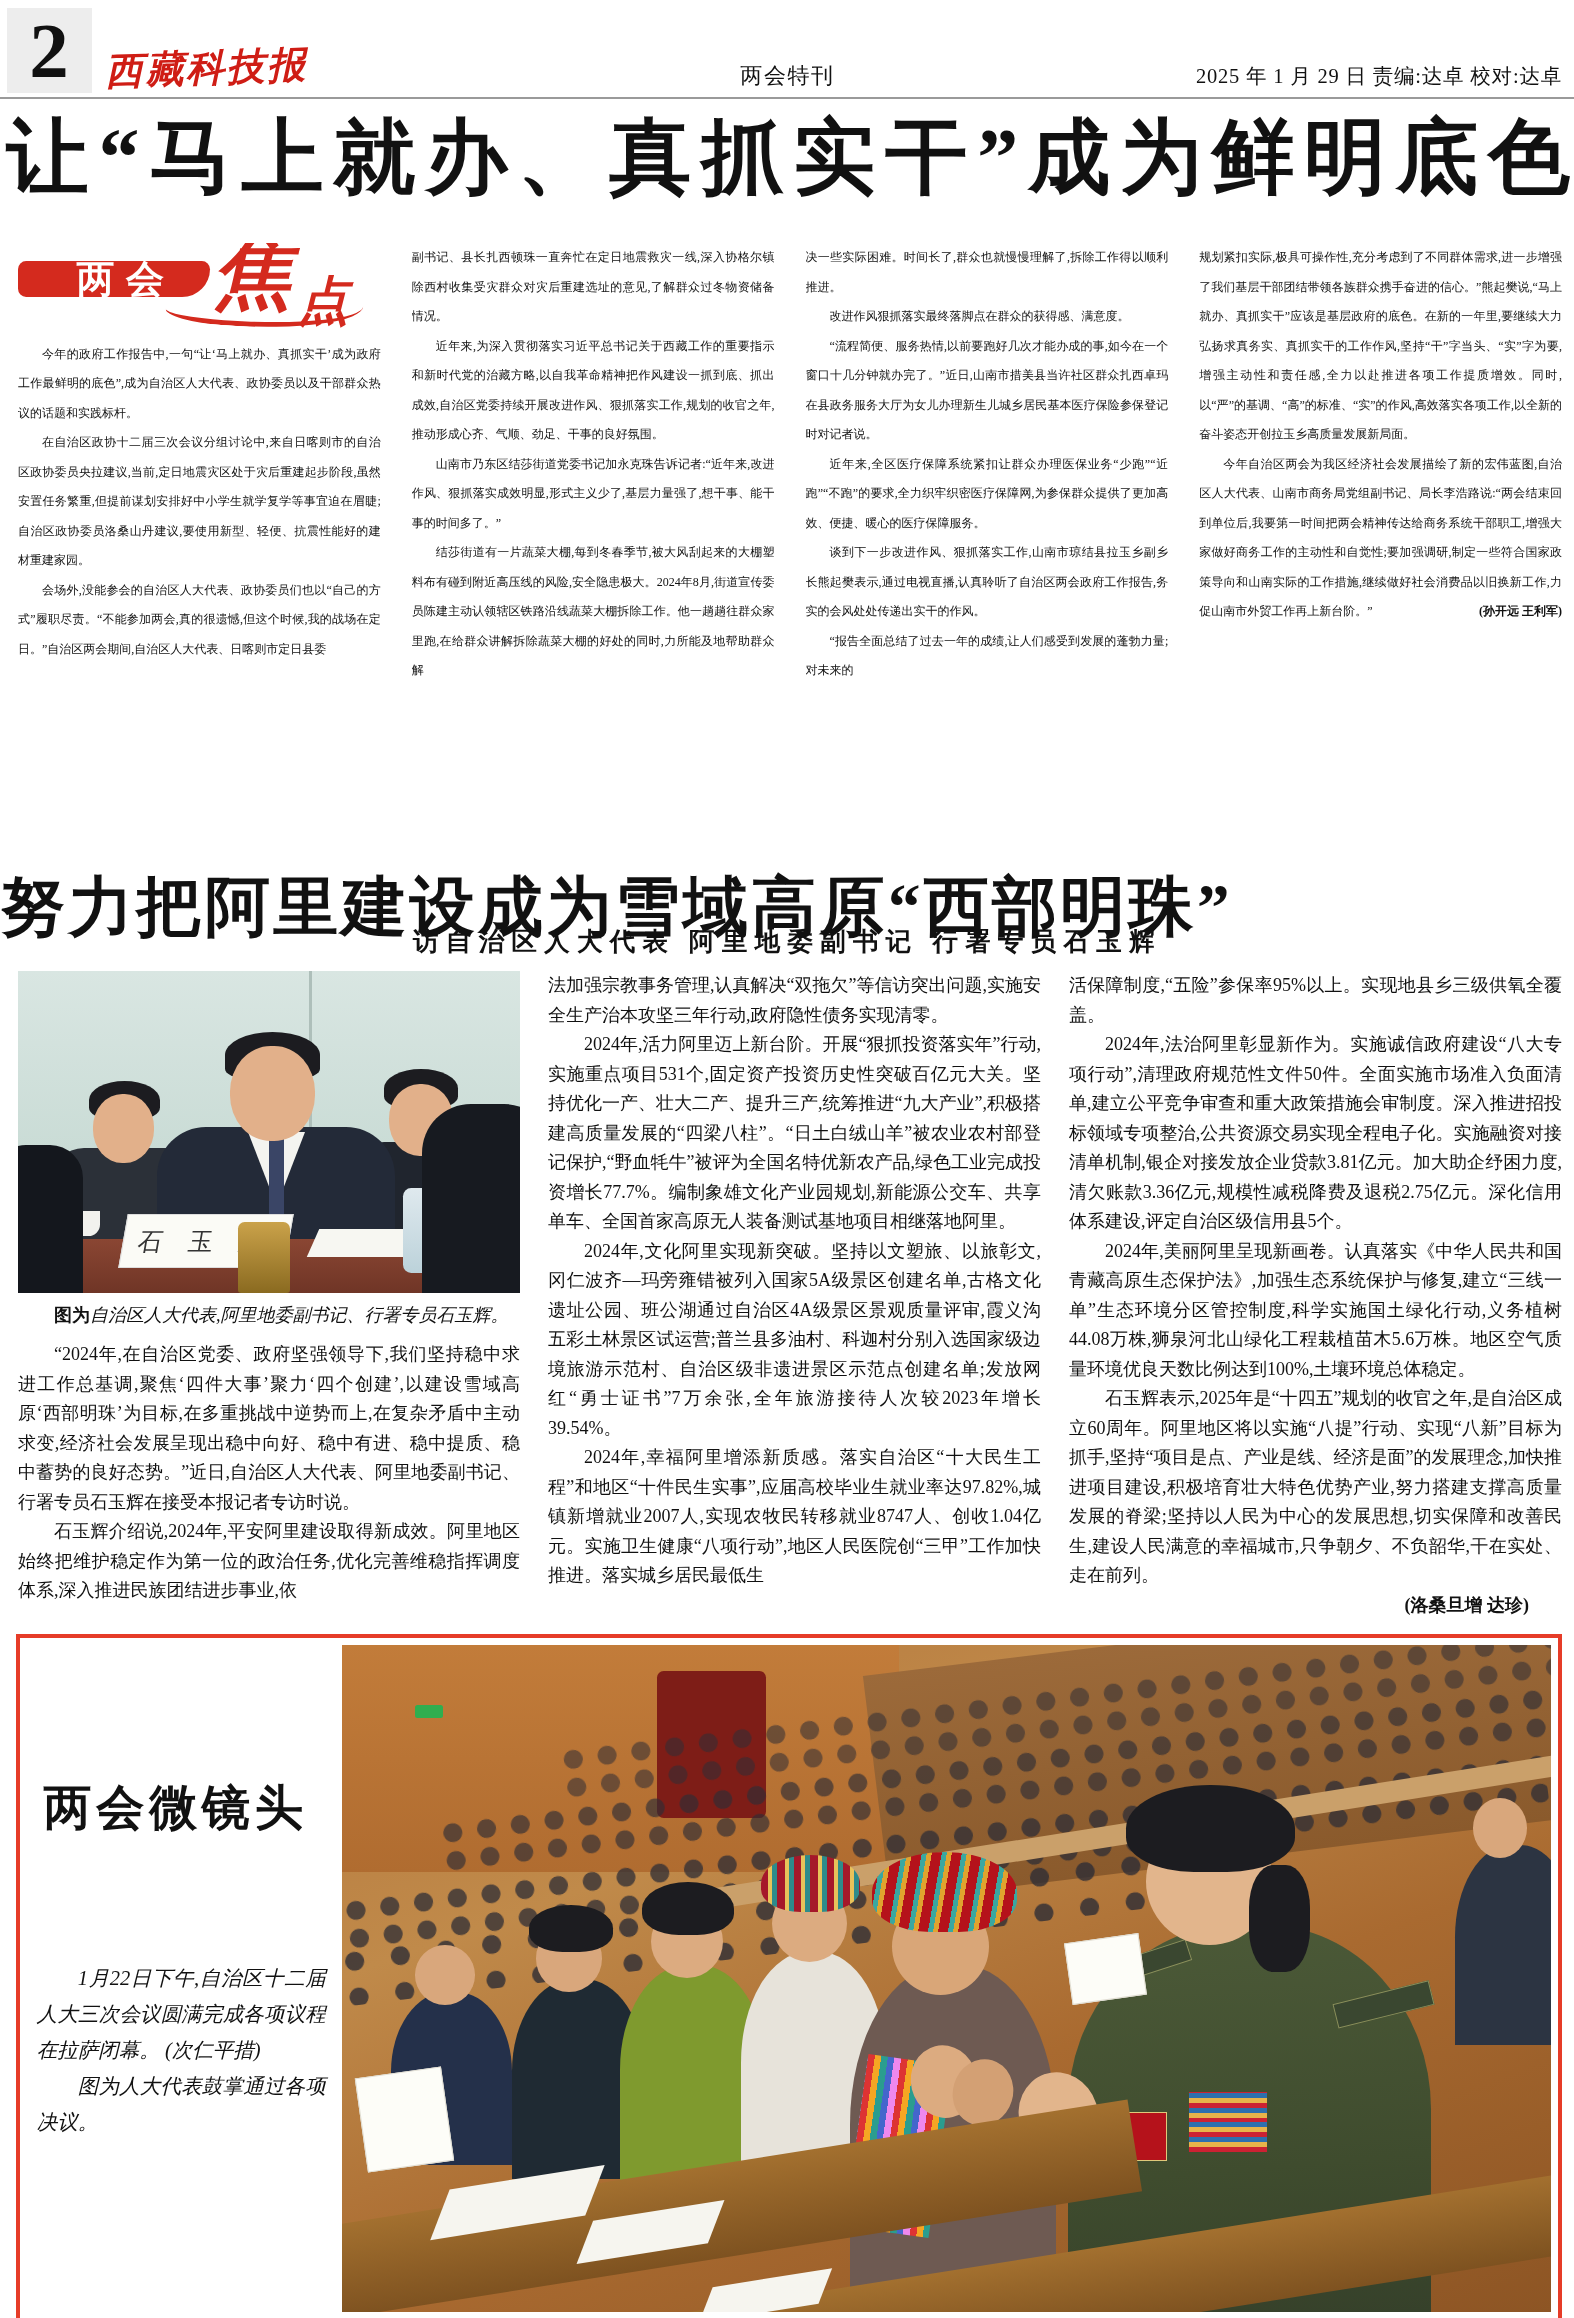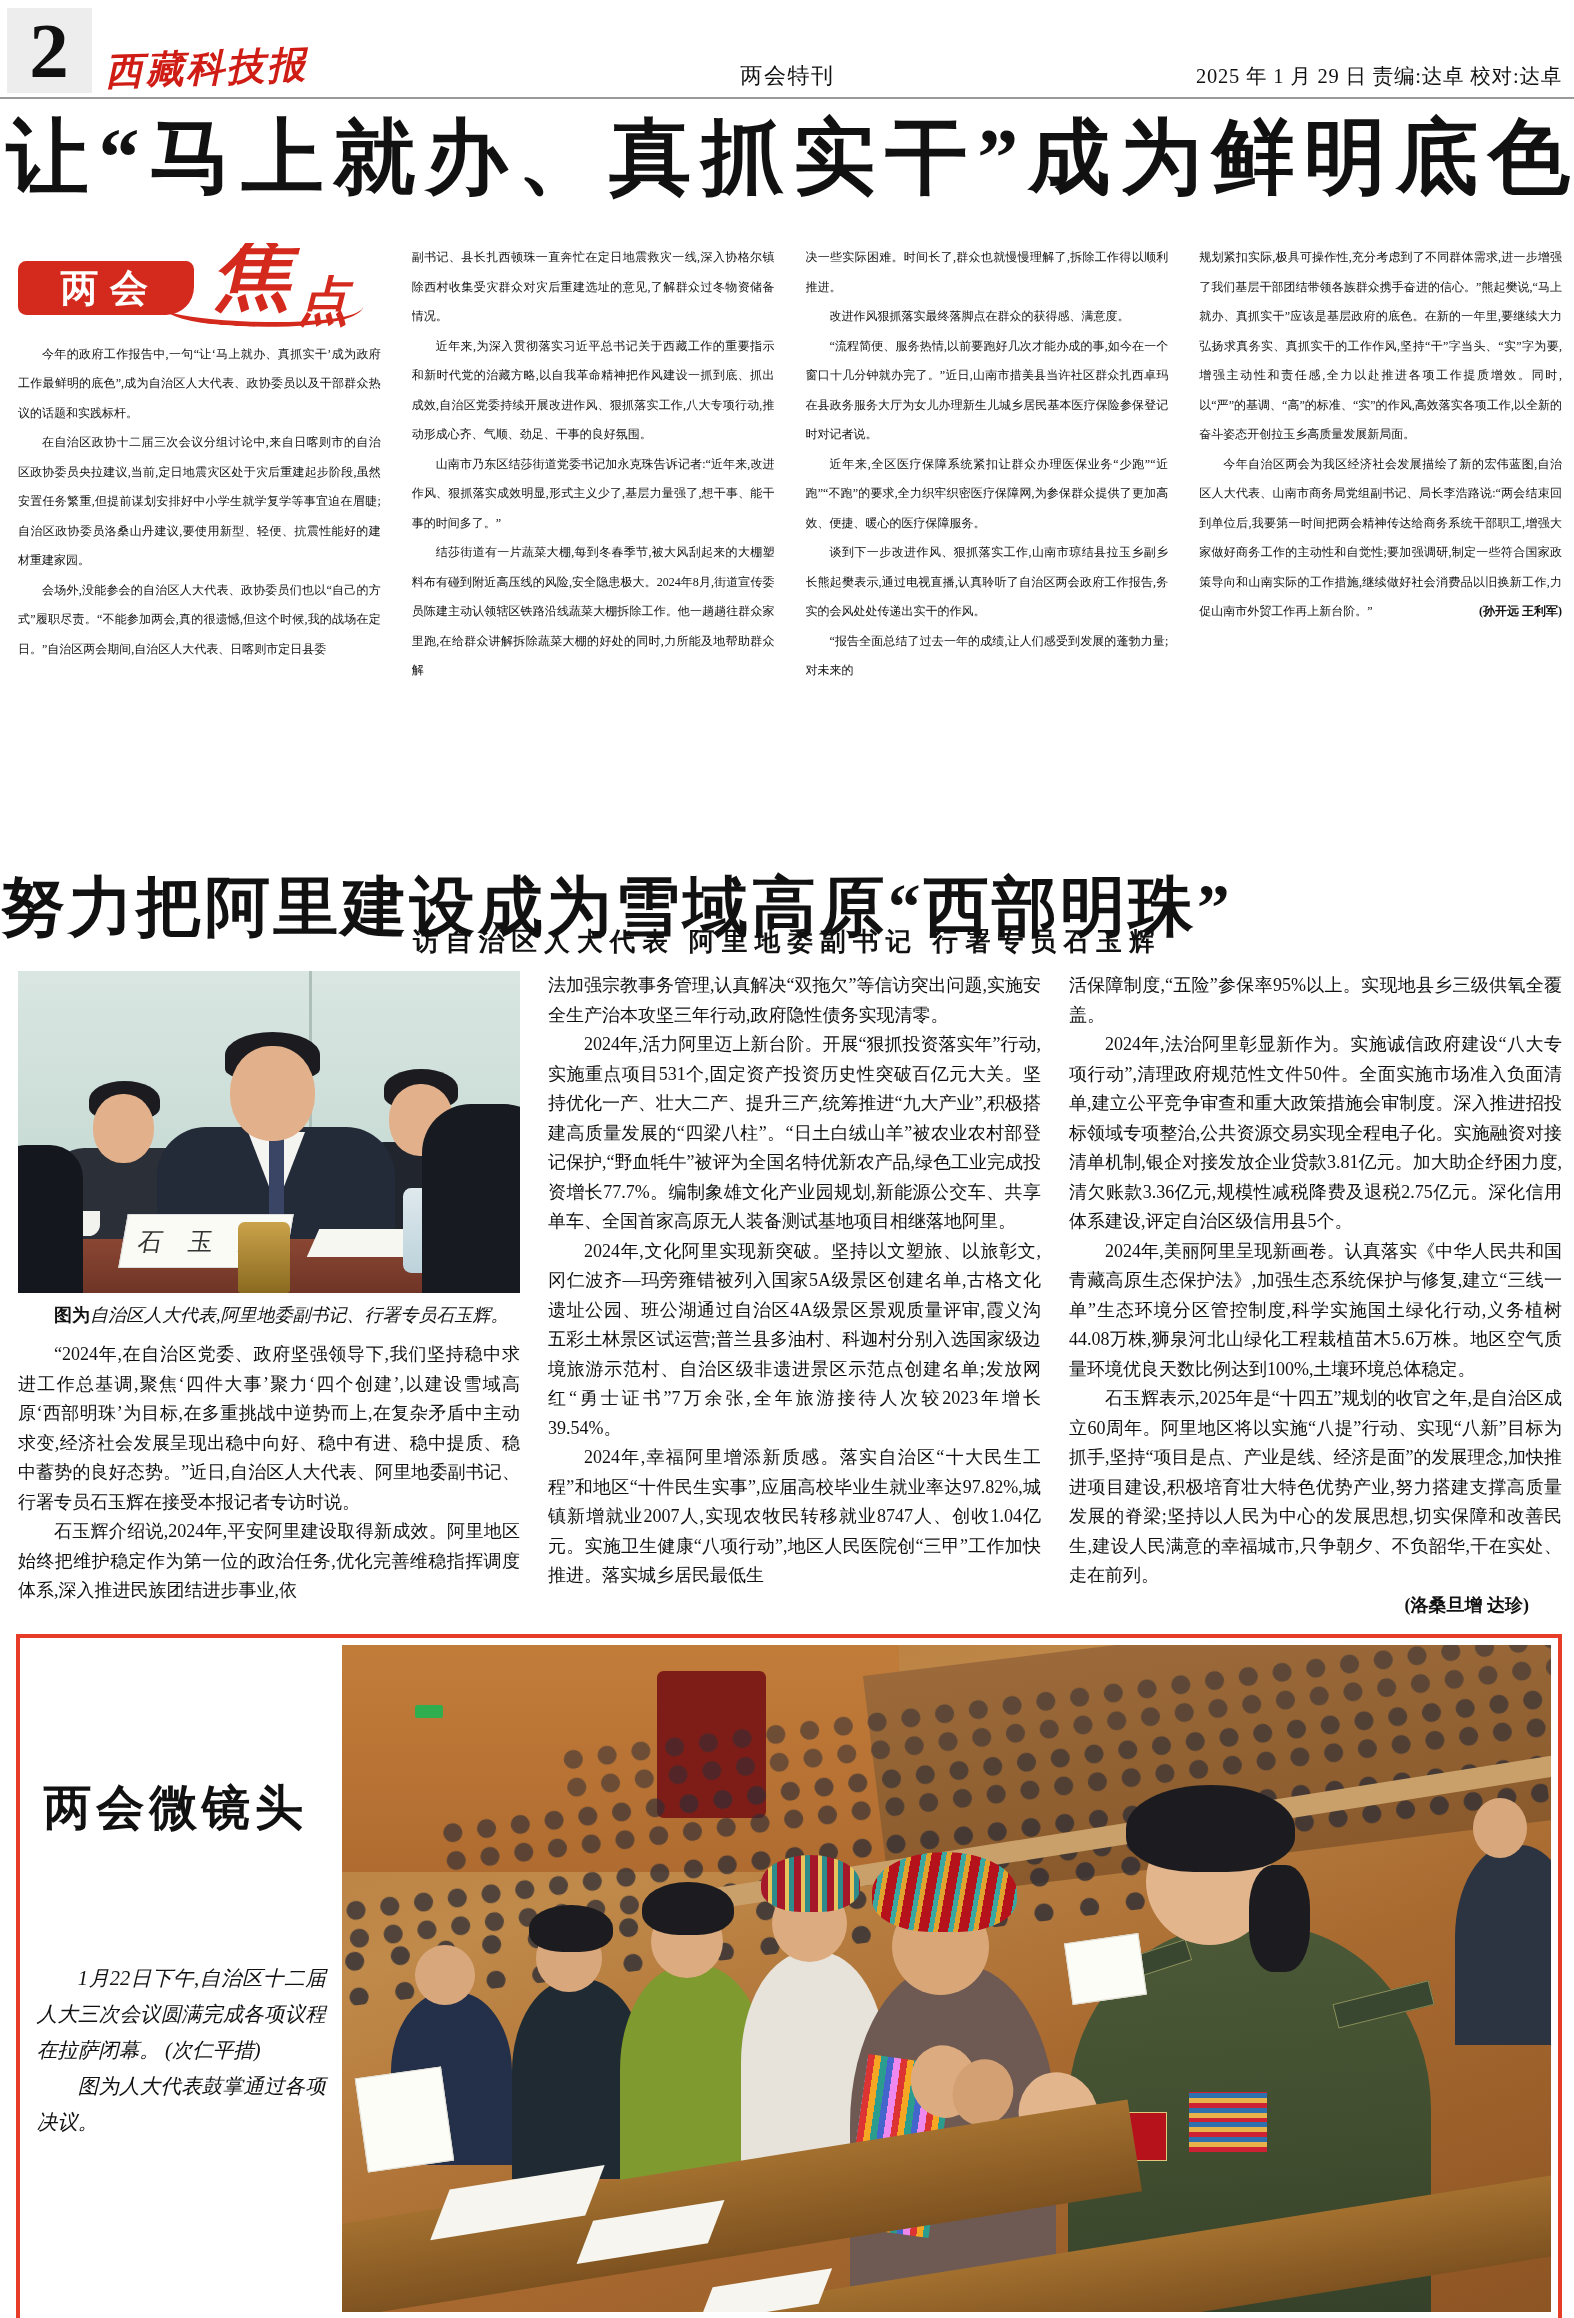--- a/index.html
+++ b/index.html
@@ -19,22 +19,22 @@
   #headline1{position:absolute;left:6.6px;right:6.6px;top:105px;font-size:82px;font-weight:900;
              line-height:1.3;text-align:justify;text-align-last:justify;letter-spacing:-1.6px;}
   
   #top-article{position:absolute;left:18px;right:13px;top:243px;height:633px;display:flex;gap:31px;}
   .tcol{flex:1 1 0;overflow:hidden;}
   .art p{margin:0;font-size:12px;line-height:29.5px;text-align:justify;text-indent:2em;}
   .art p.cont{text-indent:0;}
   .sig-inline{text-align:right !important;text-indent:0 !important;font-weight:700;margin-top:-29.5px !important;}
   
   #badge{position:relative;height:85px;margin-bottom:11.5px;}
-  #badge-lianghui{position:absolute;left:0;top:18px;width:176px;height:54px;background:#d42a1e;
-      border-radius:8.2px 8.2px 28px 8.2px;display:flex;align-items:center;justify-content:center;}
+  #badge-lianghui{position:absolute;left:0;top:18px;width:176px;height:36px;background:#d42a1e;
+      border-radius:8.2px 8.2px 28px 8.2px;display:flex;align-items:center;justify-content:center;padding-left:16px;}
   #badge-lianghui span{color:#fff;font-size:38px;font-weight:900;letter-spacing:11.5px;padding-left:8.2px;}
   #badge-jiao{position:absolute;left:195px;top:-9.8px;color:#d42a1e;font-weight:900;font-style:italic;font-size:79px;line-height:1;}
   #badge-dian{position:absolute;left:280px;top:33px;color:#d42a1e;font-weight:900;font-style:italic;font-size:51px;line-height:1;}
   #badge-swoosh{position:absolute;left:148px;top:44px;width:197px;height:36px;border-bottom:5.7px solid #d42a1e;
       border-radius:0 0 70% 30%;transform:rotate(4deg);}
   
   #headline2{position:absolute;left:0;right:0;top:863px;text-align:left;font-size:65px;font-weight:900;letter-spacing:3.3px;}
   #subhead2{position:absolute;left:0;right:0;top:925px;text-align:center;font-size:25.4px;font-weight:700;letter-spacing:7.4px;}
   #art2{position:absolute;left:18px;right:13px;top:971px;height:663px;display:flex;gap:28px;}
   #art2 p{font-size:18px;line-height:29.5px;}
@@ -125,21 +125,21 @@
       <div>
 
       <p>今年的政府工作报告中,一句“让‘马上就办、真抓实干’成为政府工作最鲜明的底色”,成为自治区人大代表、政协委员以及干部群众热议的话题和实践标杆。</p>
           <p>在自治区政协十二届三次会议分组讨论中,来自日喀则市的自治区政协委员央拉建议,当前,定日地震灾区处于灾后重建起步阶段,虽然安置任务繁重,但提前谋划安排好中小学生就学复学等事宜迫在眉睫;自治区政协委员洛桑山丹建议,要使用新型、轻便、抗震性能好的建材重建家园。</p>
           <p>会场外,没能参会的自治区人大代表、政协委员们也以“自己的方式”履职尽责。“不能参加两会,真的很遗憾,但这个时候,我的战场在定日。”自治区两会期间,自治区人大代表、日喀则市定日县委</p>
         </div>
     </div>
     <div class="tcol">
 
     <p class="cont">副书记、县长扎西顿珠一直奔忙在定日地震救灾一线,深入协格尔镇除西村收集受灾群众对灾后重建选址的意见,了解群众过冬物资储备情况。</p>
-        <p>近年来,为深入贯彻落实习近平总书记关于西藏工作的重要指示和新时代党的治藏方略,以自我革命精神把作风建设一抓到底、抓出成效,自治区党委持续开展改进作风、狠抓落实工作,八大专项行动,推动形成心齐、气顺、劲足、干事的良好氛围。</p>
+        <p>近年来,为深入贯彻落实习近平总书记关于西藏工作的重要指示和新时代党的治藏方略,以自我革命精神把作风建设一抓到底、抓出成效,自治区党委持续开展改进作风、狠抓落实工作,规划的收官之年,推动形成心齐、气顺、劲足、干事的良好氛围。</p>
         <p>山南市乃东区结莎街道党委书记加永克珠告诉记者:“近年来,改进作风、狠抓落实成效明显,形式主义少了,基层力量强了,想干事、能干事的时间多了。”</p>
         <p>结莎街道有一片蔬菜大棚,每到冬春季节,被大风刮起来的大棚塑料布有碰到附近高压线的风险,安全隐患极大。2024年8月,街道宣传委员陈建主动认领辖区铁路沿线蔬菜大棚拆除工作。他一趟趟往群众家里跑,在给群众讲解拆除蔬菜大棚的好处的同时,力所能及地帮助群众解</p>
       </div>
     <div class="tcol">
 
     <p class="cont">决一些实际困难。时间长了,群众也就慢慢理解了,拆除工作得以顺利推进。</p>
         <p>改进作风狠抓落实最终落脚点在群众的获得感、满意度。</p>
         <p>“流程简便、服务热情,以前要跑好几次才能办成的事,如今在一个窗口十几分钟就办完了。”近日,山南市措美县当许社区群众扎西卓玛在县政务服务大厅为女儿办理新生儿城乡居民基本医疗保险参保登记时对记者说。</p>
         <p>近年来,全区医疗保障系统紧扣让群众办理医保业务“少跑”“近跑”“不跑”的要求,全力织牢织密医疗保障网,为参保群众提供了更加高效、便捷、暖心的医疗保障服务。</p>
         <p>谈到下一步改进作风、狠抓落实工作,山南市琼结县拉玉乡副乡长熊起樊表示,通过电视直播,认真聆听了自治区两会政府工作报告,务实的会风处处传递出实干的作风。</p>

